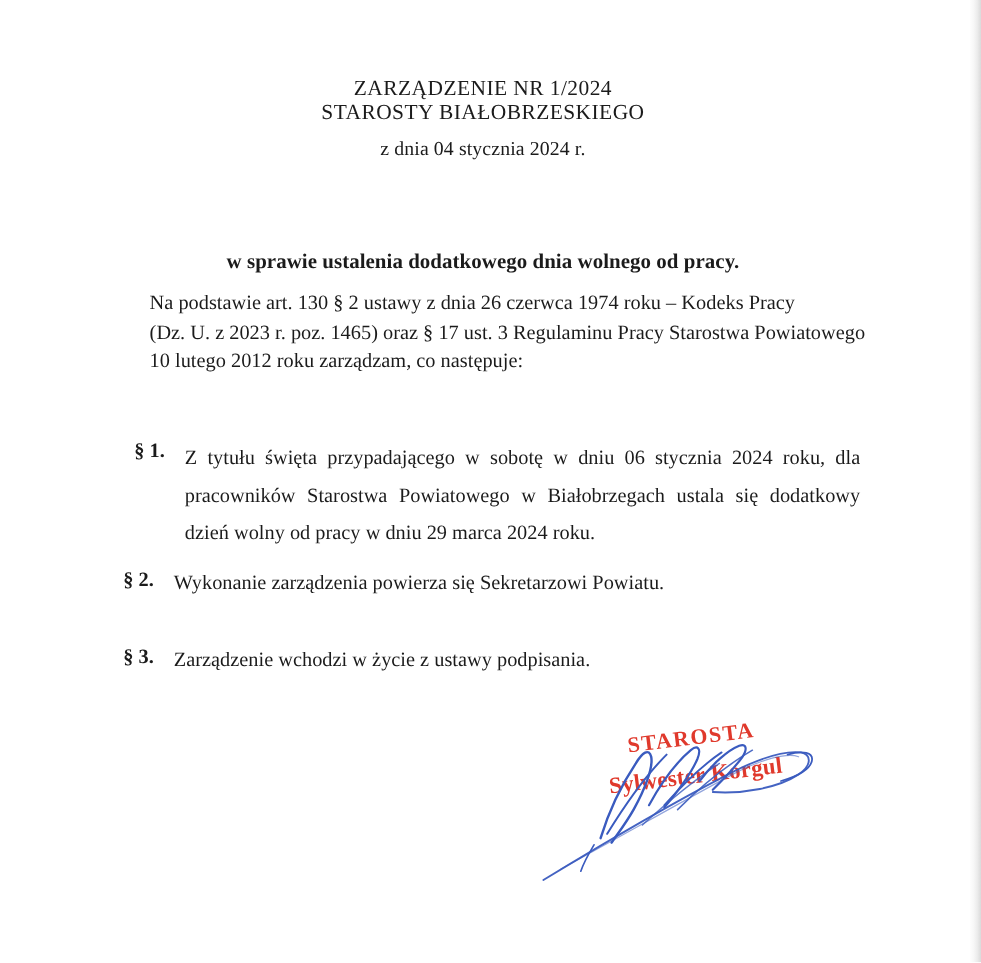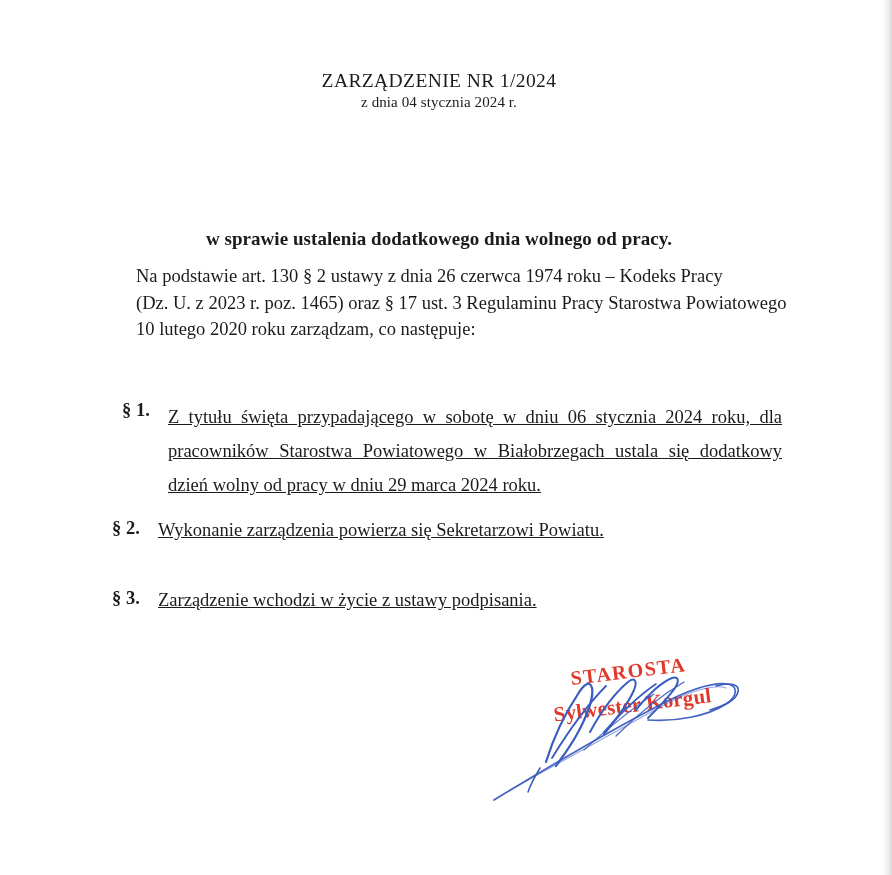--- a/index.html
+++ b/index.html
@@ -47,21 +47,21 @@
     font-size: 19.5px;
     line-height: 21.5px;
     letter-spacing: 0.15px;
   }
   .title-line {
     display: block;
     white-space: nowrap;
   }
   .title-line.l1 { letter-spacing: 0.4px; }
   .title-line.l2 { letter-spacing: 0.4px; }
-  .title-line.l3 { font-size: 15px; letter-spacing: 0.1px; }
+  .title-line.l3 { font-size: 18px; letter-spacing: 0.1px; margin-top: 12px; }
 
   
   .subject {
     position: absolute;
     top: 228px;
     left: 0;
     width: 686px;
     text-align: center;
     font-weight: bold;
     font-size: 19px;
@@ -101,21 +101,20 @@
     white-space: nowrap;
     flex: 0 0 auto;
   }
   .sec1 .sec-mark { width: 46px; margin-left: 26px; }
   .sec2 .sec-mark,
   .sec3 .sec-mark { width: 46px; margin-left: 16px; }
 
   .sec-body {
     flex: 1 1 auto;
     line-height: 34px;
-    text-decoration: underline;
   }
   .sec1 .sec-body {
     text-align: justify;
     text-justify: inter-word;
   }
   .sec2 .sec-body,
   .sec3 .sec-body { line-height: 24px; }
 
   
   .signature-area {
@@ -169,29 +168,30 @@
 <body>
 
 <div class="page">
 
   <div class="scan-edge"></div>
 
   <div class="content">
 
     <div class="title-block">
       <span class="title-line l1">ZARZĄDZENIE NR 1/2024</span>
+      <span class="title-line l2">STAROSTY BIAŁOBRZESKIEGO</span>
       <span class="title-line l3">z dnia 04 stycznia 2024 r.</span>
     </div>
 
     <div class="subject">w sprawie ustalenia dodatkowego dnia wolnego od pracy.</div>
 
     <div class="preamble">
       <span>Na podstawie art. 130 § 2 ustawy z dnia 26 czerwca 1974 roku – Kodeks Pracy</span>
       <span>(Dz. U. z 2023 r. poz. 1465) oraz § 17 ust. 3 Regulaminu Pracy Starostwa Powiatowego</span>
-      <span>10 lutego 2020 roku zarządzam, co następuje:</span>
+      <span>10 lutego 2012 roku zarządzam, co następuje:</span>
     </div>
 
     <div class="section sec1">
       <div class="sec-row">
         <span class="sec-mark">§ 1.</span>
         <span class="sec-body">Z tytułu święta przypadającego w sobotę w dniu 06 stycznia 2024 roku, dla pracowników Starostwa Powiatowego w Białobrzegach ustala się dodatkowy dzień wolny od pracy w dniu 29 marca 2024 roku.</span>
       </div>
     </div>
 
     <div class="section sec2">

